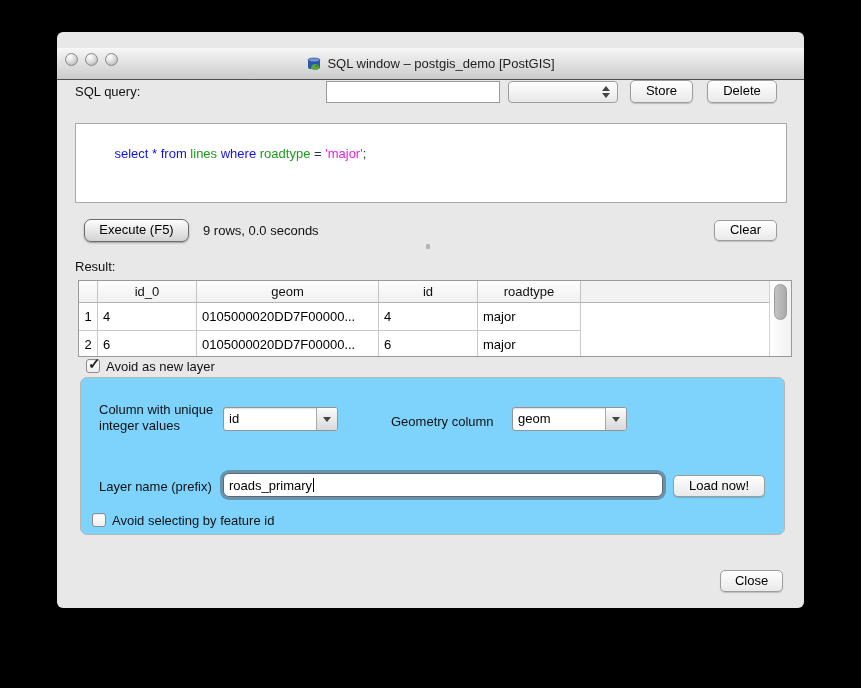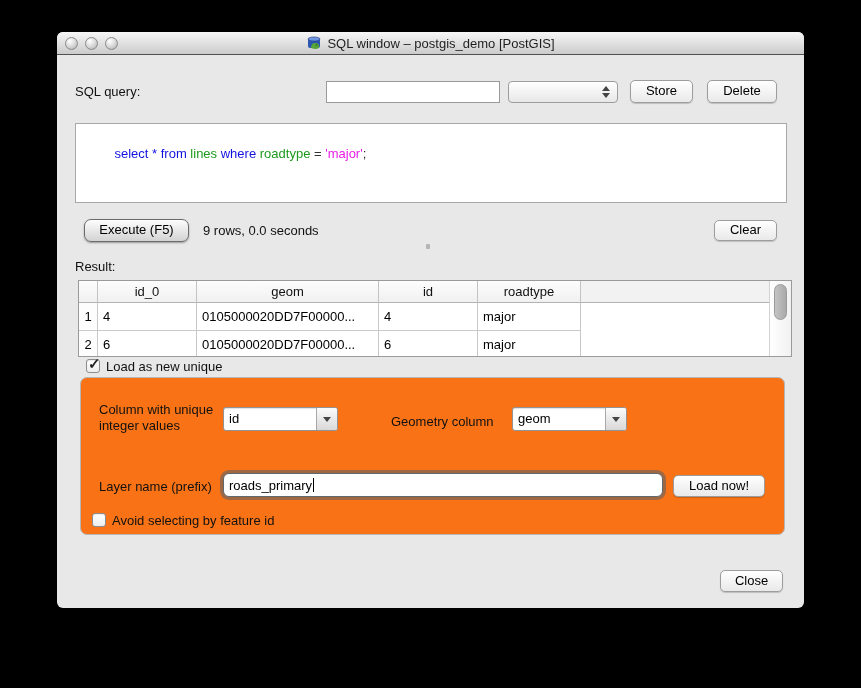--- a/index.html
+++ b/index.html
@@ -8,21 +8,21 @@
 
   .window {
     position:absolute; left:57px; top:32px; width:747px; height:576px;
     background:#e8e8e8; border-radius:6px;
     box-shadow:0 14px 34px rgba(0,0,0,.75), 0 0 0 1px rgba(0,0,0,.45);
     overflow:hidden;
   }
 
   
   .titlebar {
-    position:absolute; left:0; top:0; right:0; height:23px;
+    position:absolute; left:0; top:16px; right:0; height:32px;
     background:linear-gradient(#f7f7f7, #cbcbcb);
     border-bottom:1px solid #515151;
     display:flex; align-items:center; justify-content:center;
   }
   .traffic { position:absolute; left:8px; top:5px; display:flex; gap:7px; }
   .tl {
     width:13px; height:13px; border-radius:50%;
     background:radial-gradient(circle at 35% 28%, #ffffff, #d6d6d6 55%, #a6a6a6);
     border:1px solid #8a8a8a;
   }
@@ -120,21 +120,21 @@
     box-shadow:inset 0 1px 1px rgba(0,0,0,.08);
   }
   .cb-check {
     position:absolute; left:1px; top:-5px; font-size:15px; font-weight:bold; color:#222;
   }
   .cb-label { font-size:13px; color:#111; margin-top:0px; }
 
   
   .groupbox {
     position:absolute; left:23px; top:345px; width:705px; height:158px;
-    background:#f97316; border:1px solid #b6b6b6; border-radius:7px;
+    background:#7dd3fc; border:1px solid #b6b6b6; border-radius:7px;
   }
   .two-line { line-height:16px; }
 
   .btn-retrieve {
     border-radius:2px;
     background:linear-gradient(#fdfdfd,#ececec);
     border:1px solid #9a9a9a;
   }
 
   .focus-input {
@@ -221,21 +221,21 @@
       </div>
     <div class="vscroll">
       <div class="vthumb"></div>
     </div>
   </div>
 
   <div class="cb" style="left:29px; top:327px;">
     <span class="cb-box">
       <span class="cb-check">✓</span>
     </span>
-    <span class="cb-label">Load as new unique</span>
+    <span class="cb-label">Avoid as new layer</span>
   </div>
 
   <div class="groupbox">
 
     <div class="lbl two-line" style="left:18px; top:24px; position:absolute;">
       <span>Column with unique</span><br>
       <span>integer values</span>
     </div>
 
     <div class="combo-edit" style="left:142px; top:29px; width:115px; height:24px;">

